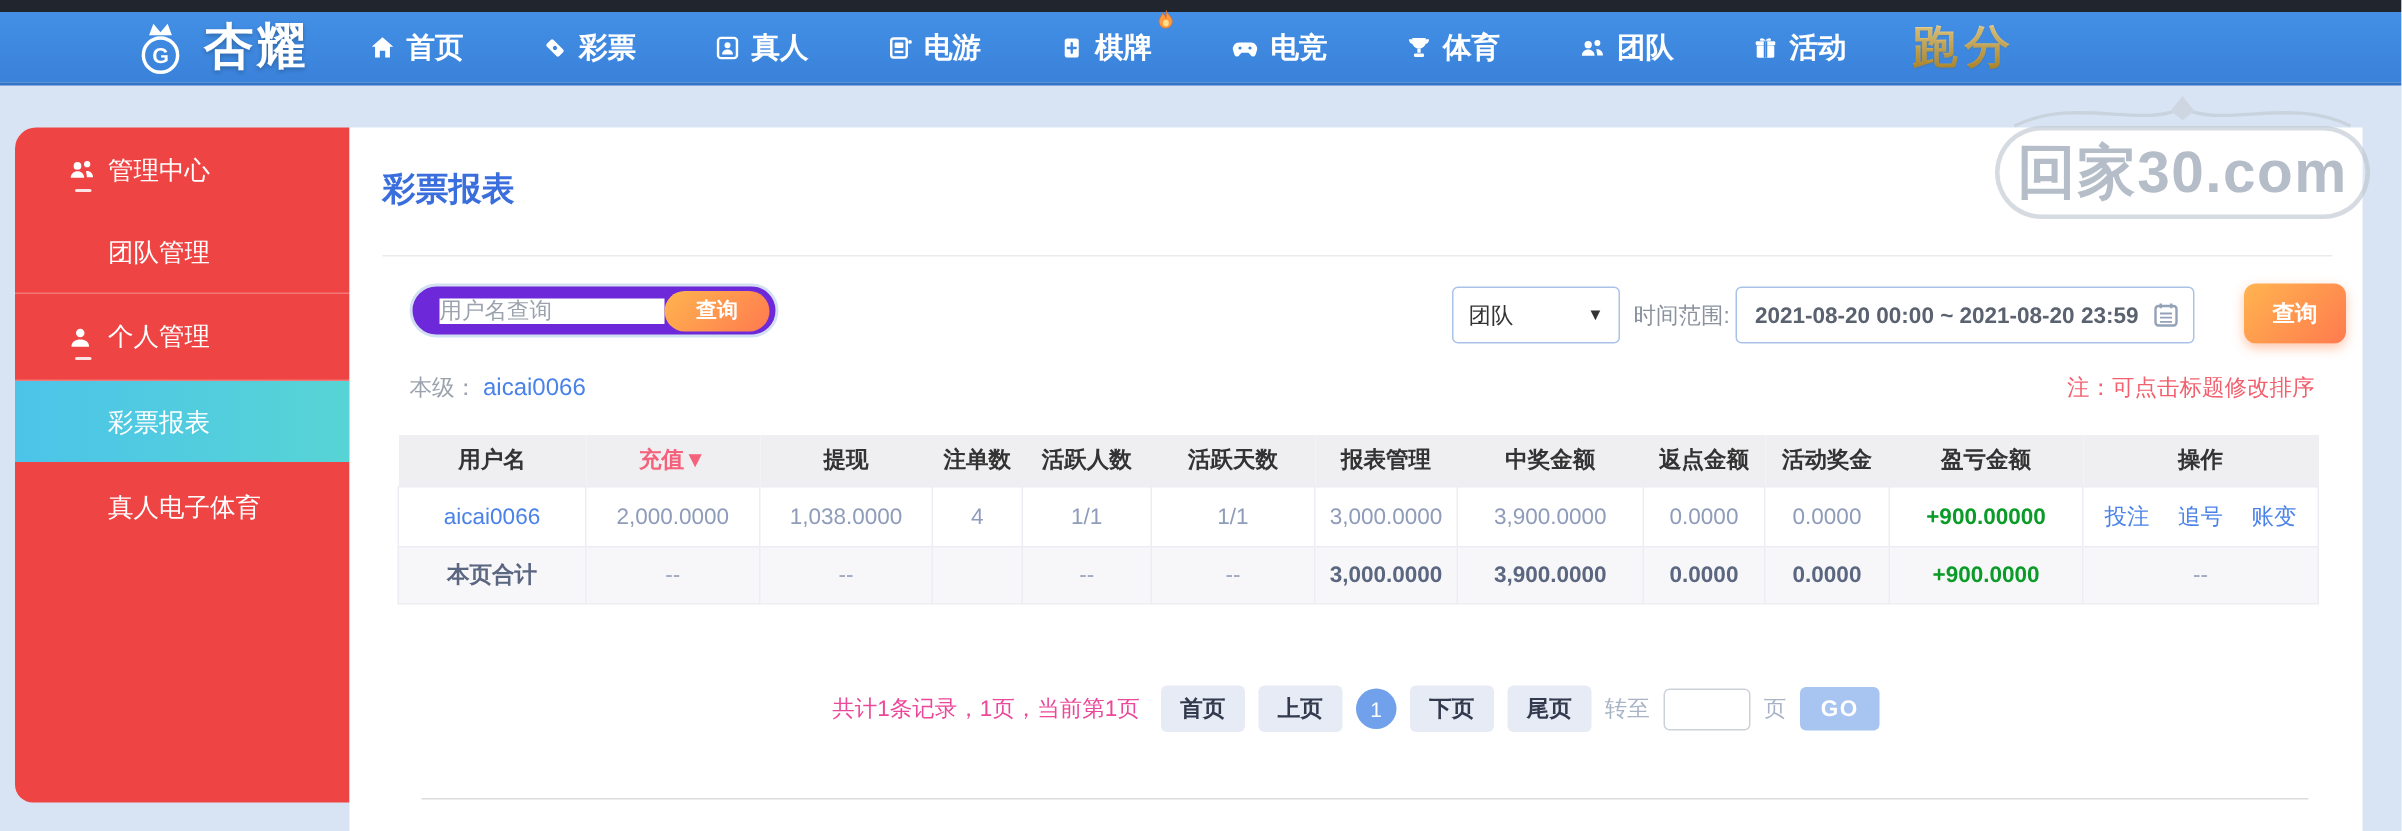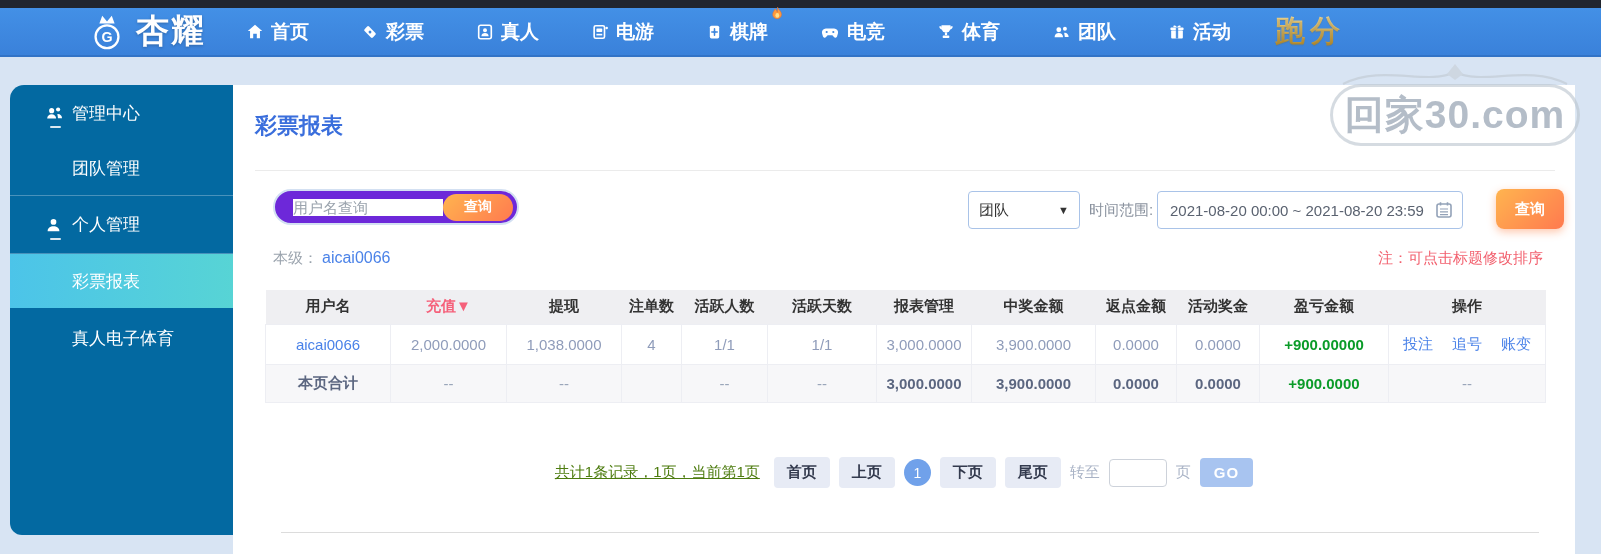--- a/index.html
+++ b/index.html
@@ -37,21 +37,21 @@
     width:250px; height:62px; border:3px solid rgba(178,189,201,.55); border-radius:32px;
     display:flex; align-items:center; justify-content:center;
     color:rgba(164,175,188,.82); font-size:39px; font-weight:bold; letter-spacing:1px;
     background:rgba(255,255,255,.15);
   }
   .wm-flourish { position:absolute; left:5px; top:-22px; opacity:.8; }
 
   
   .sidebar {
     position:absolute; left:10px; top:85px; width:223px; height:450px;
-    background:#0369a1; border-radius:14px 0 0 12px;
+    background:#ef4444; border-radius:14px 0 0 12px;
     display:flex; flex-direction:column; overflow:hidden;font-family:Liberation Serif, serif;
   }
   .sb-item { position:relative; display:flex; align-items:center; color:#fff; font-size:17px; padding-left:62px; cursor:pointer; flex:0 0 auto; }
   .sb-item .icon { position:absolute; left:34px; top:50%; transform:translateY(-50%); line-height:0; }
   .sb-grp-dash { position:absolute; left:40px; top:calc(50% + 13px); width:11px; height:2px; background:rgba(255,255,255,.85); border-radius:1px; }
   .sb-divider { height:1px; background:rgba(255,255,255,.28); flex:0 0 auto; }
   .sb-active { background:linear-gradient(90deg,#4cc4e9,#57d4d5); }
   .h56{height:56px} .h54{height:54px} .h57{height:57px} .h60{height:60px}
 
   
@@ -78,21 +78,21 @@
     display:flex; align-items:center; justify-content:space-between; padding:0 10px;
     font-size:15px; color:#333; cursor:pointer;
   }
   .scope-caret { font-size:11px; color:#333; }
   .range-label { position:absolute; left:856px; top:116px; font-size:15px; color:#8a929e; }
   .date-box {
     position:absolute; left:924px; top:106px; width:306px; height:38px;
     border:1px solid #a9c3e8; border-radius:4px; background:#fff;
     display:flex; align-items:center; padding:0 8px 0 12px; gap:6px;
   }
-  .date-box input { border:none; outline:none; flex:1; min-width:0; font-size:15px; color:#5a6270; font-family:inherit; background:transparent; }
+  .date-box input { border:none; outline:none; flex:1; min-width:0; font-size:15px; color:#5a6270; font-family:inherit; background:transparent;font-weight:bold; }
   .submit-btn {
     position:absolute; left:1263px; top:104px; width:68px; height:40px;
     border:none; border-radius:8px; background:linear-gradient(135deg,#ffb44f,#ff7a4f);
     color:#fff; font-size:15px; font-weight:bold; cursor:pointer; font-family:inherit;
     box-shadow:0 3px 8px rgba(255,130,70,.45);
   }
 
   .level-line { position:absolute; left:40px; top:164px; font-size:15px; }
   .level-label { color:#9aa3ad; }
   .level-value { color:#4a82e8; font-size:16px; margin-left:4px; cursor:pointer; }
@@ -108,21 +108,21 @@
   tbody tr.r-sub td, tbody tr.r-total td { height:38px; }
   .lbl { font-weight:bold; color:#5b6680; }
   .numb { font-weight:bold; color:#5b6680; }
   .dash { color:#9aa6ba; }
   .green { color:#0a9b28; font-weight:bold; }
   .cell-link { color:#4a82e8; cursor:pointer; }
   .actions { display:flex; justify-content:center; gap:19px; }
 
   
   .pagination { position:absolute; left:0; right:0; top:372px; display:flex; justify-content:center; align-items:center; gap:9px; font-size:15px; }
-  .pg-summary { color:#4d7c0f; margin-right:5px;text-decoration:underline; }
+  .pg-summary { color:#ec4899; margin-right:5px; }
   .pg-btn { background:#e7ebf5; color:#333a4e; font-weight:bold; border:none; padding:6px 13px; border-radius:4px; font-size:15px; cursor:pointer; font-family:inherit; }
   .pg-cur { width:27px; height:27px; border-radius:50%; background:#70a1ea; color:#fff; display:flex; align-items:center; justify-content:center; font-size:14px; }
   .pg-muted { color:#a9b3c6; }
   .pg-input { width:58px; height:28px; border:1px solid #cdd2da; border-radius:4px; outline:none; font-size:14px; text-align:center; font-family:inherit; }
   .pg-go { background:#a8c4f0; color:#fff; font-weight:bold; border:none; padding:6px 14px; border-radius:4px; font-size:15px; letter-spacing:1px; cursor:pointer; font-family:inherit; }
 
   .bottom-divider { position:absolute; left:48px; right:36px; top:447px; height:1px; background:#dcdcdc; }
 </style>
 </head>
 <body>

